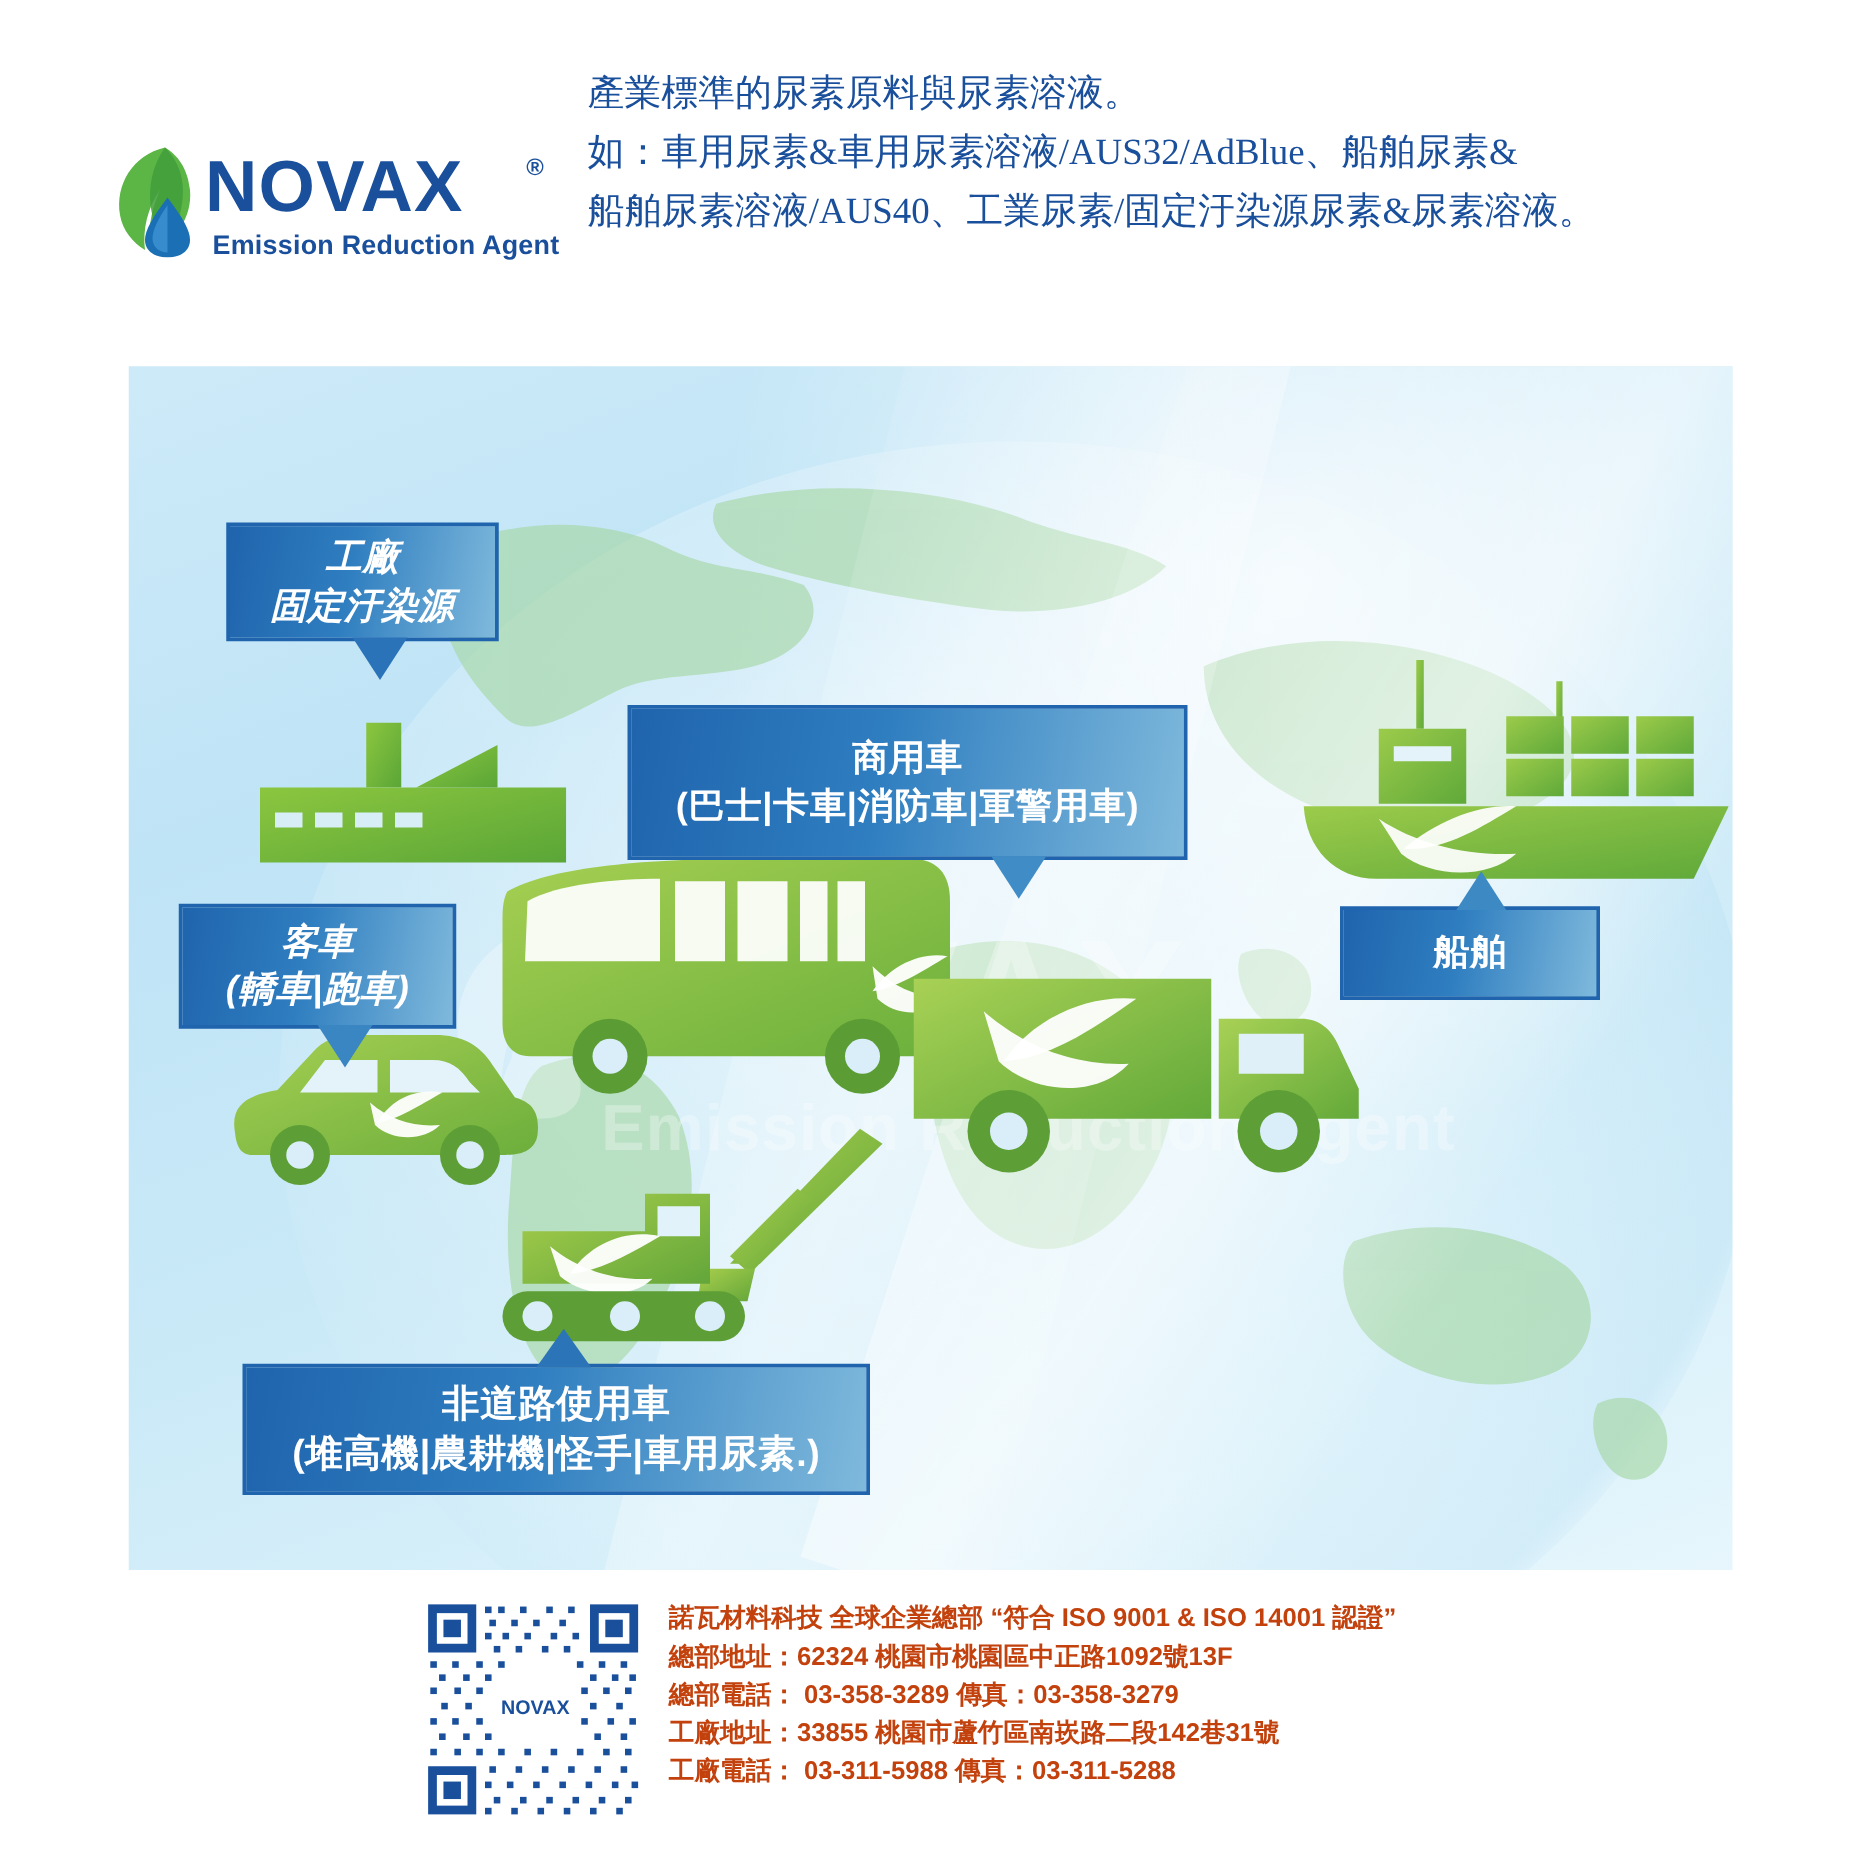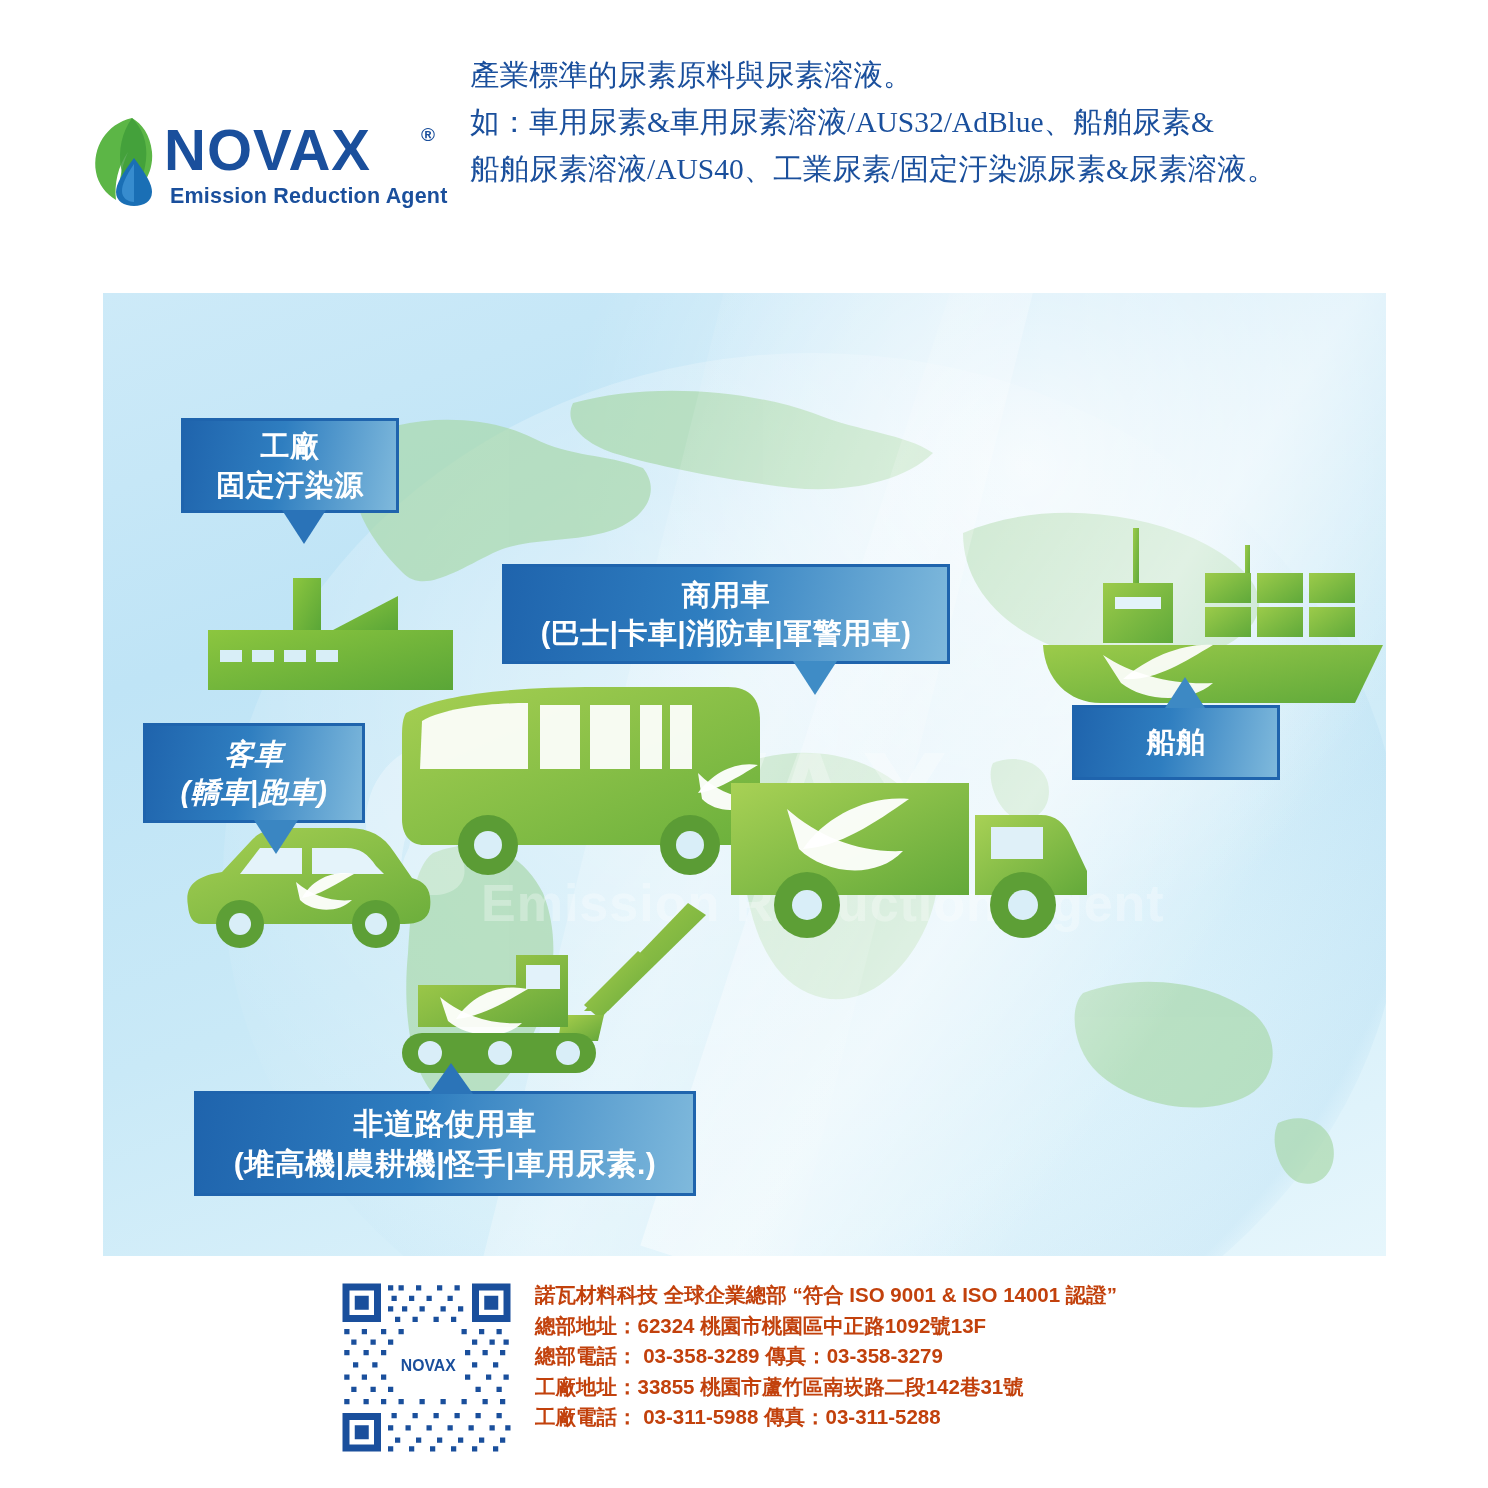--- a/index.html
+++ b/index.html
@@ -168,31 +168,32 @@
   .callout .l2 { display: block; }
   .callout .pointer {
     position: absolute;
     width: 0; height: 0;
   }
 
   #callout-factory {
     left: 78px; top: 125px;
     width: 218px; height: 95px;
     font-size: 29px;
+    font-style: italic;
   }
   #callout-factory .pointer {
     left: 98px; bottom: -34px;
     border-left: 22px solid transparent;
     border-right: 22px solid transparent;
     border-top: 34px solid #2a73b8;
   }
 
   #callout-commercial {
     left: 399px; top: 271px;
-    width: 448px; height: 100px;
+    width: 448px; height: 124px;
     font-size: 29px;
     text-align: center;
   }
   #callout-commercial .pointer {
     left: 288px; bottom: -34px;
     border-left: 22px solid transparent;
     border-right: 22px solid transparent;
     border-top: 34px solid #3f8cc6;
   }
 
@@ -203,21 +204,21 @@
     font-style: italic;
   }
   #callout-passenger .pointer {
     left: 108px; bottom: -34px;
     border-left: 22px solid transparent;
     border-right: 22px solid transparent;
     border-top: 34px solid #3a86c2;
   }
 
   #callout-ship {
-    left: 969px; top: 412px;
+    left: 969px; top: 432px;
     width: 208px; height: 75px;
     font-size: 29px;
   }
   #callout-ship .pointer {
     left: 90px; top: -31px;
     border-left: 20px solid transparent;
     border-right: 20px solid transparent;
     border-bottom: 31px solid #3d89c4;
   }
 

